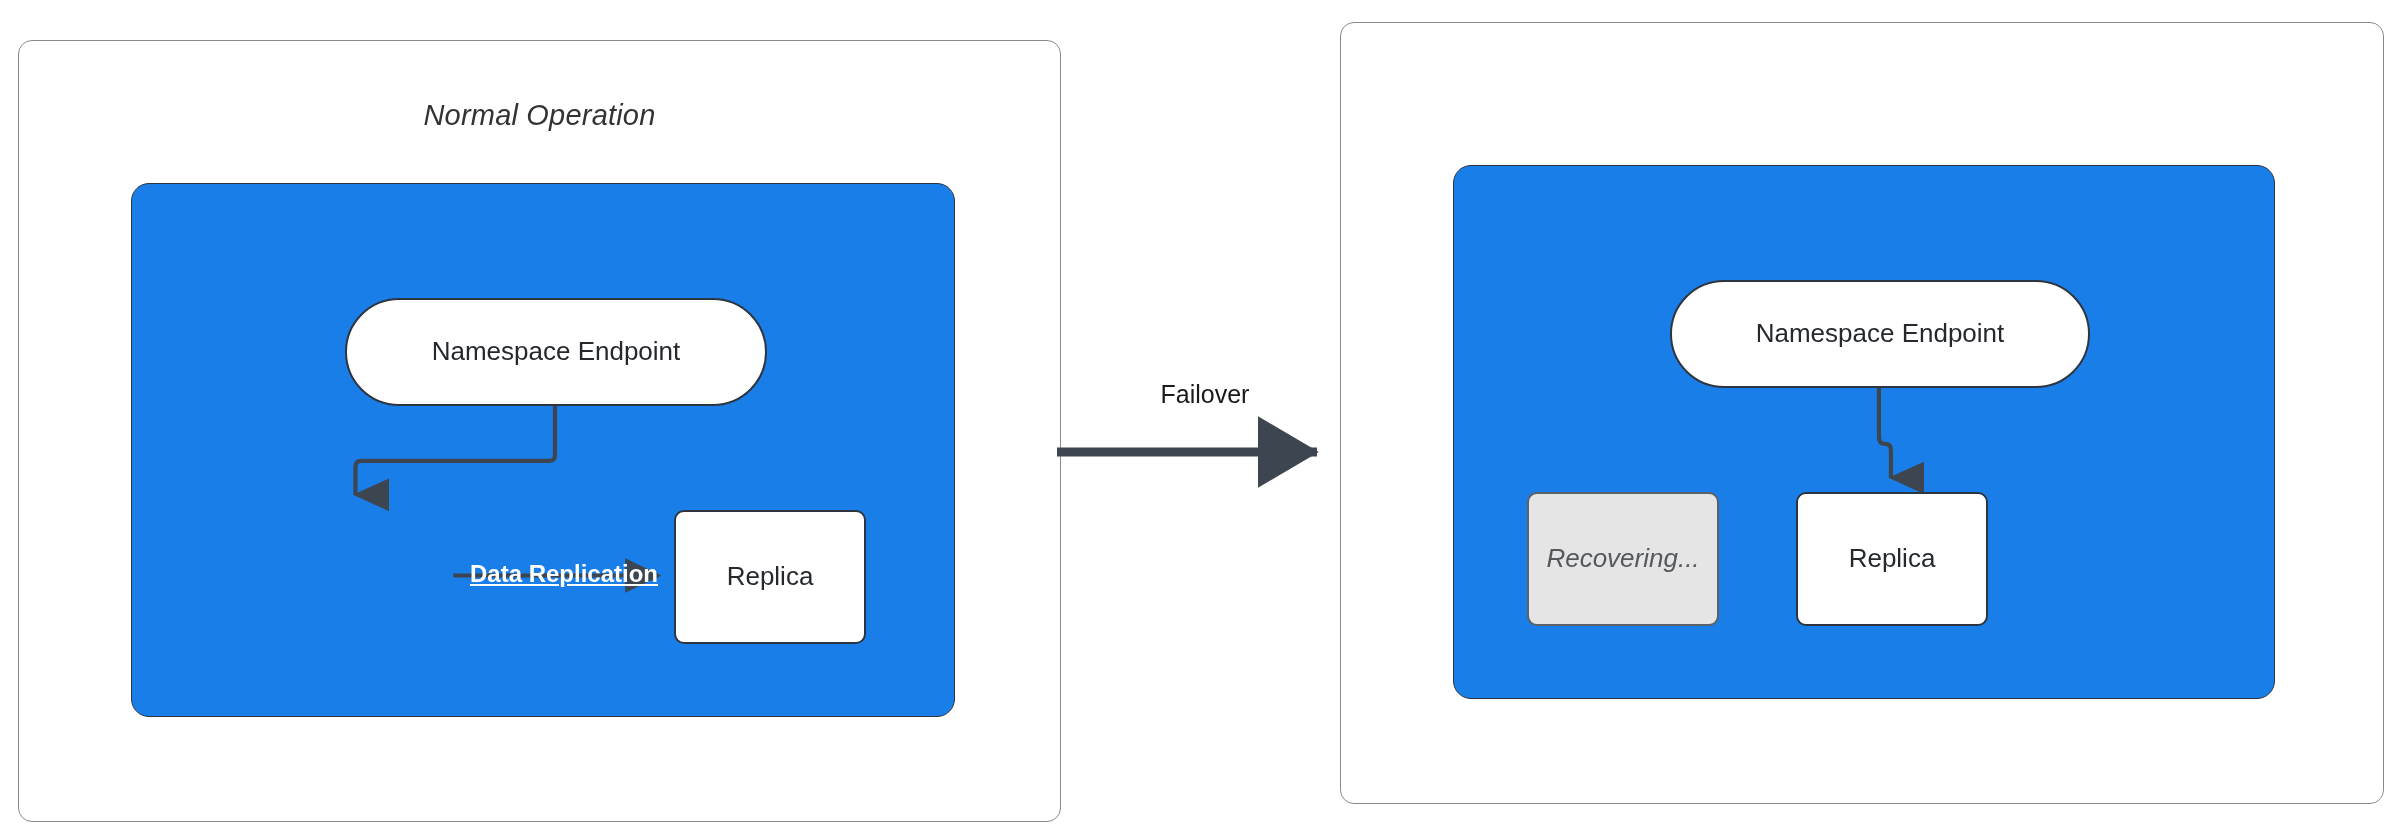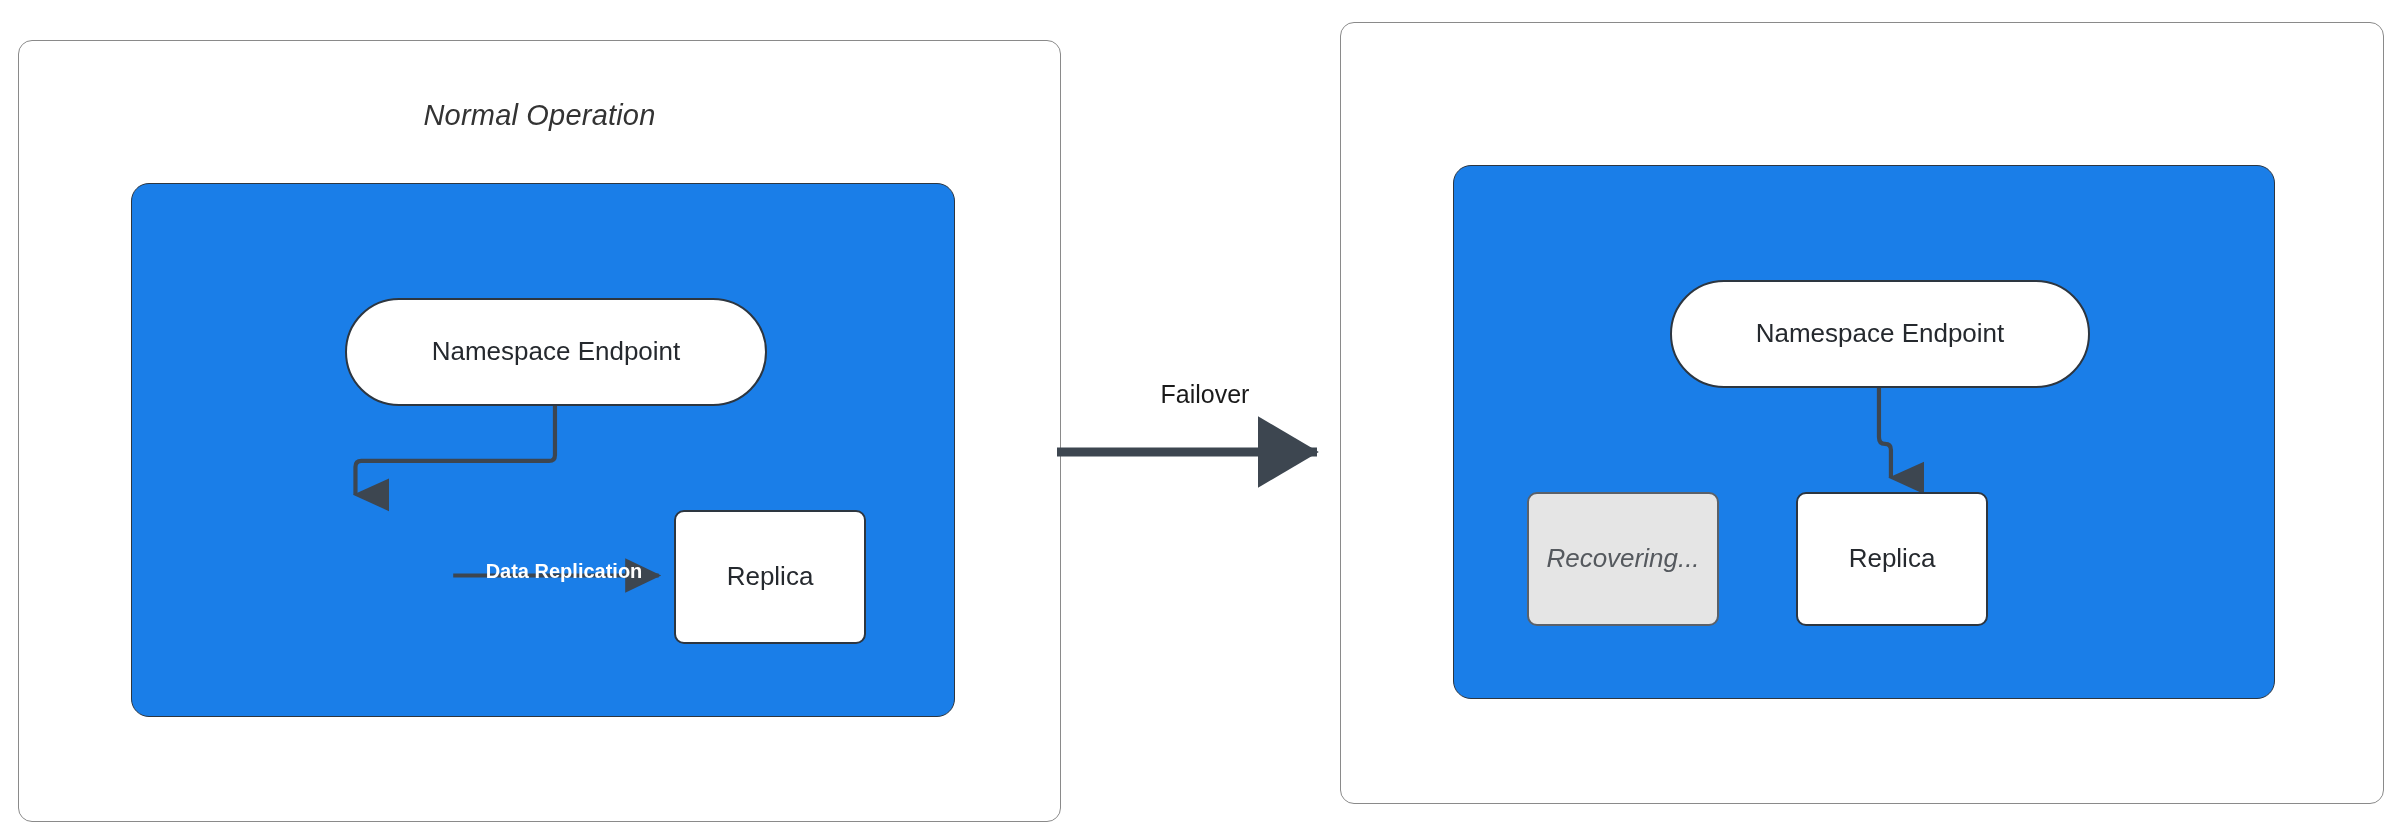--- a/index.html
+++ b/index.html
@@ -101,25 +101,26 @@
     z-index: 2;
   }
 
   
   #label-replication {
     position: absolute;
     left: 332px;
     top: 376px;
     width: 200px;
     text-align: center;
-    font-size: 20px;
+    font-size: 24px;
     font-weight: bold;
     color: #ffffff;
     z-index: 6;
     white-space: nowrap;
+    text-decoration: underline;
   }
 
   
   #failover-group {
     position: absolute;
     left: 1055px;
     top: 380px;
     width: 300px;
     height: 110px;
     z-index: 4;

